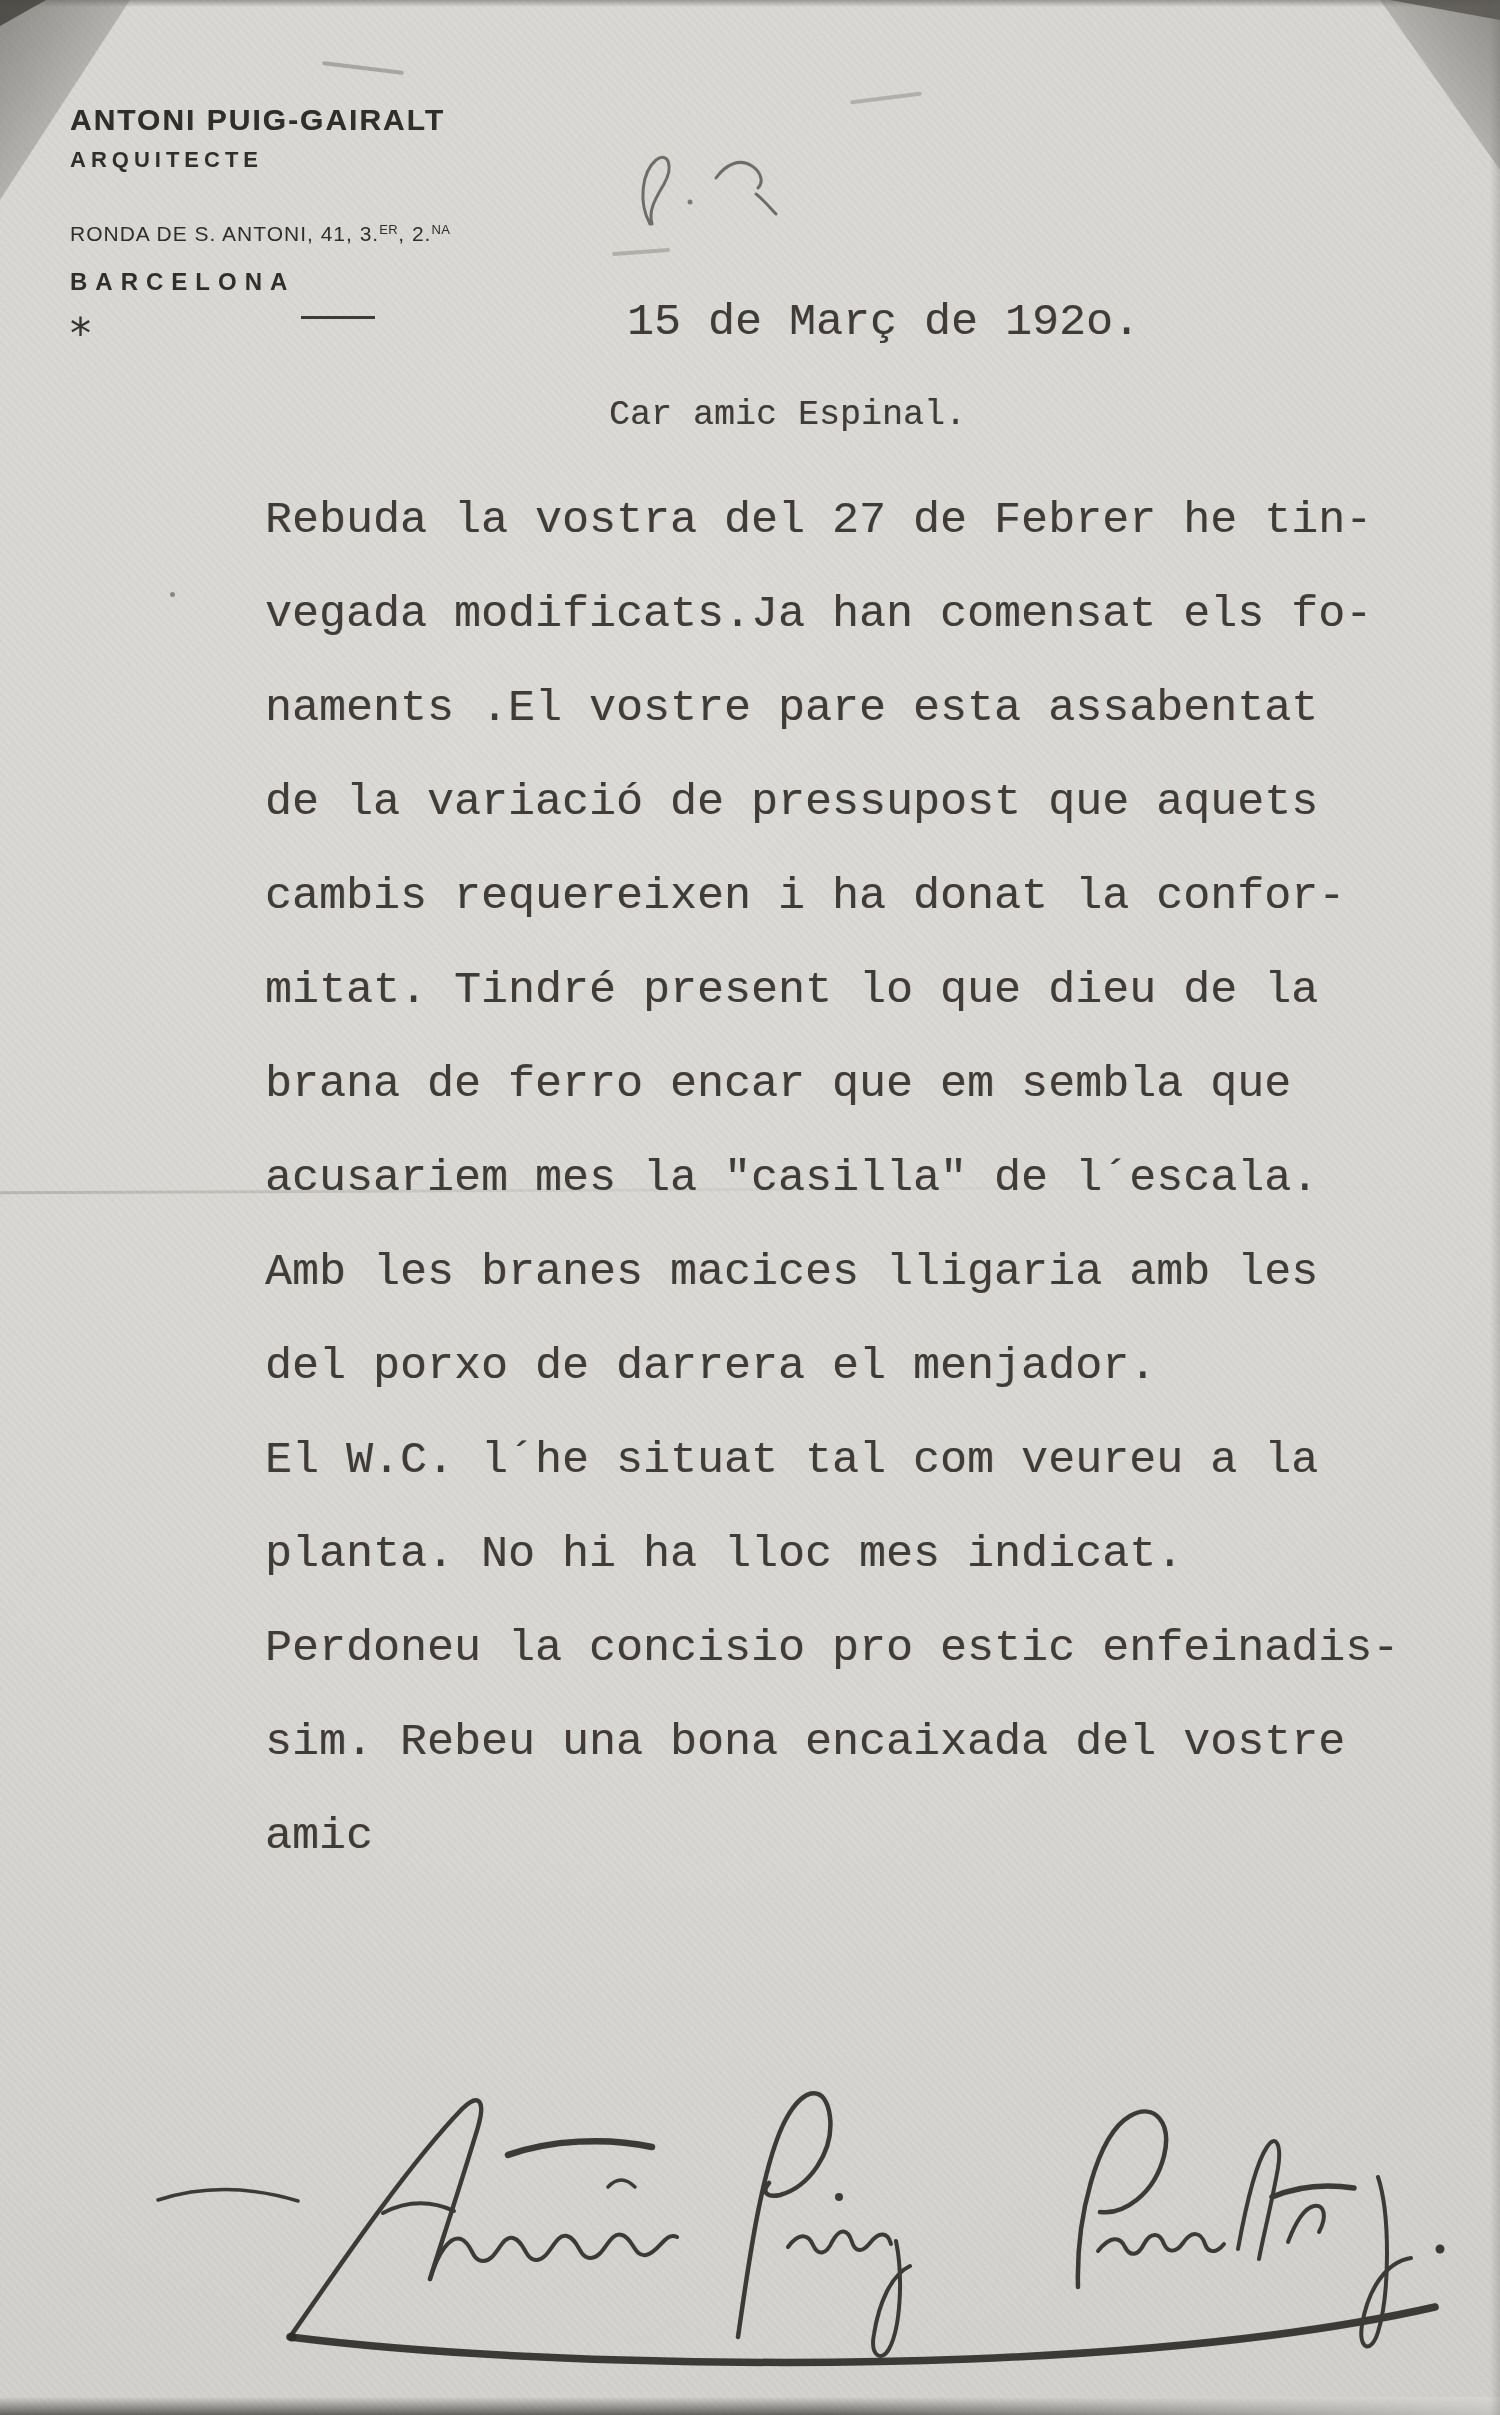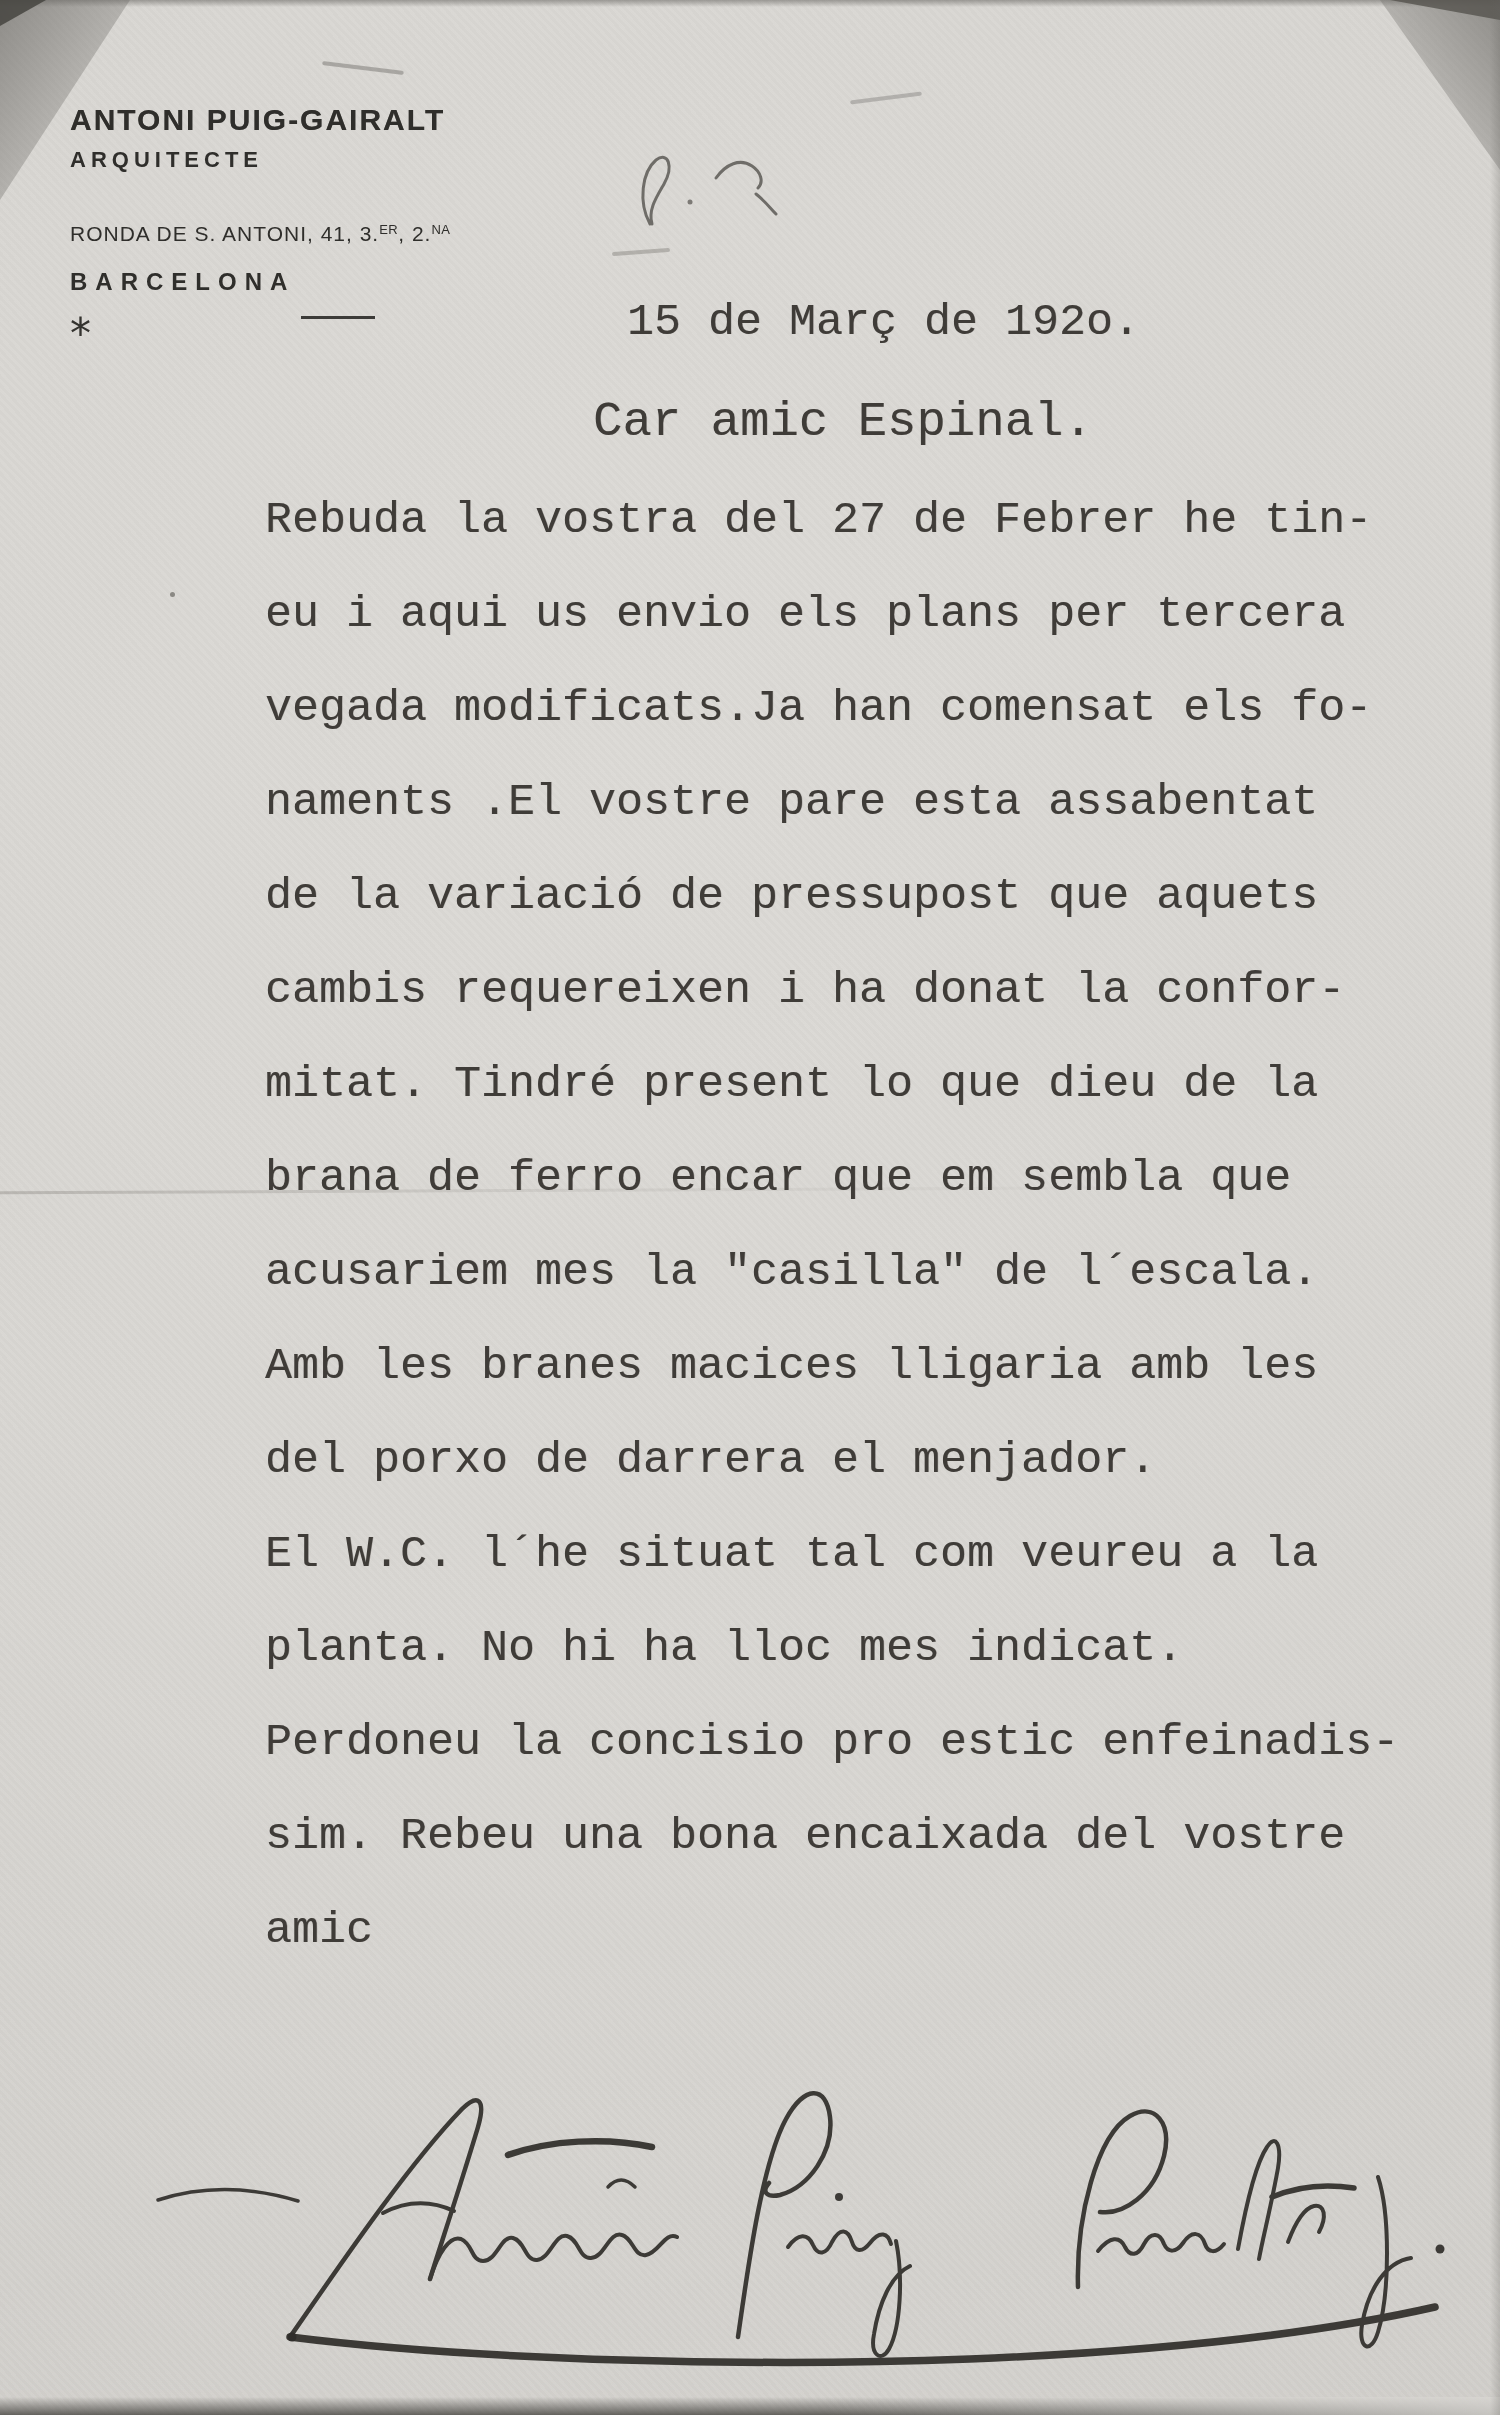--- a/index.html
+++ b/index.html
@@ -55,21 +55,21 @@
   .lh-city{margin-top:26px;font-weight:700;font-size:24px;line-height:1;letter-spacing:8px;}
   .lh-divider{width:74px;height:3px;background:#3c3b38;margin:22px auto 0;}
   .lh-ornament{font-family:"DejaVu Sans",sans-serif;font-size:42px;line-height:.55;margin-top:3px;
     color:#34332f;}
 
   
   .tw{font-family:"Liberation Mono","DejaVu Sans Mono",monospace;
     color:var(--color-ink,#3f3c38);
     text-shadow:.4px .4px .5px rgba(62,58,54,.35);}
   .date-line{position:absolute;left:583px;top:300px;font-size:45px;line-height:1;white-space:pre;margin-left:44px;}
-  .salutation{position:absolute;left:593px;top:398px;font-size:49px;line-height:1;white-space:pre;}
+  .salutation{position:absolute;left:609px;top:398px;font-size:35px;line-height:1;white-space:pre;}
   .letter-body{position:absolute;left:265px;top:474px;}
   .body-line{font-size:45px;line-height:94px;white-space:pre;}
 
   
   .scribble{position:absolute;left:598px;top:142px;}
   .signature{position:absolute;left:140px;top:2035px;}
 </style>
 </head>
 <body>
 
@@ -104,21 +104,20 @@
       <path d="M118,36 C128,22 142,16 154,24 C163,30 166,40 160,46"></path>
       <path d="M158,52 C166,58 172,66 178,72"></path>
     </g>
     <circle cx="92" cy="60" r="2.5" fill="#55534e" opacity=".7"></circle>
   </svg>
 
   <div class="tw date-line">15 de Març de 192o.</div>
   <div class="tw salutation">Car amic Espinal.</div>
   <div class="tw letter-body">
       <div class="body-line">Rebuda la vostra del 27 de Febrer he tin-</div>
-      <div class="body-line">eu i aqui us envio els plans per tercera</div>
       <div class="body-line">vegada modificats.Ja han comensat els fo-</div>
       <div class="body-line">naments .El vostre pare esta assabentat</div>
       <div class="body-line">de la variació de pressupost que aquets</div>
       <div class="body-line">cambis requereixen i ha donat la confor-</div>
       <div class="body-line">mitat. Tindré present lo que dieu de la</div>
       <div class="body-line">brana de ferro encar que em sembla que</div>
       <div class="body-line">acusariem mes la "casilla" de l´escala.</div>
       <div class="body-line">Amb les branes macices lligaria amb les</div>
       <div class="body-line">del porxo de darrera el menjador.</div>
       <div class="body-line">El W.C. l´he situat tal com veureu a la</div>

